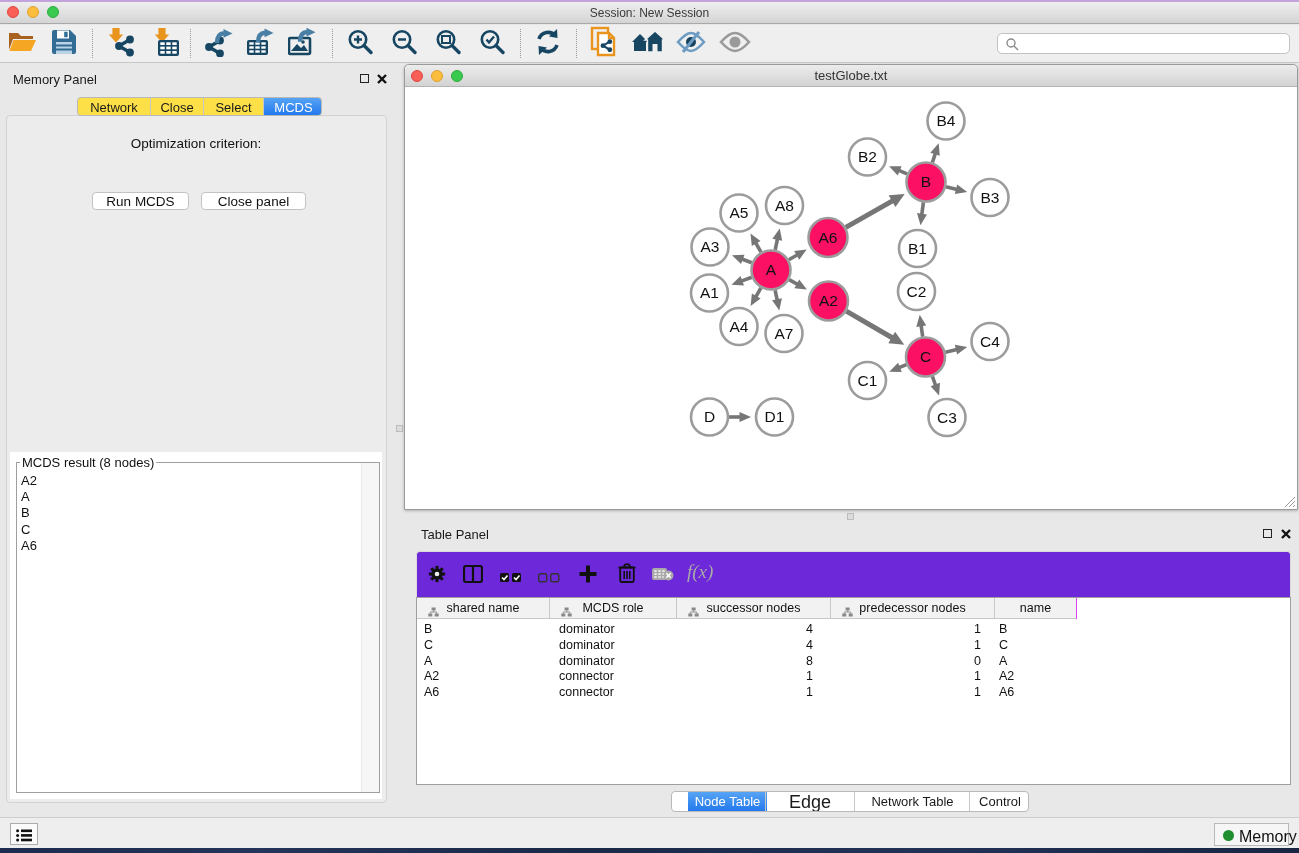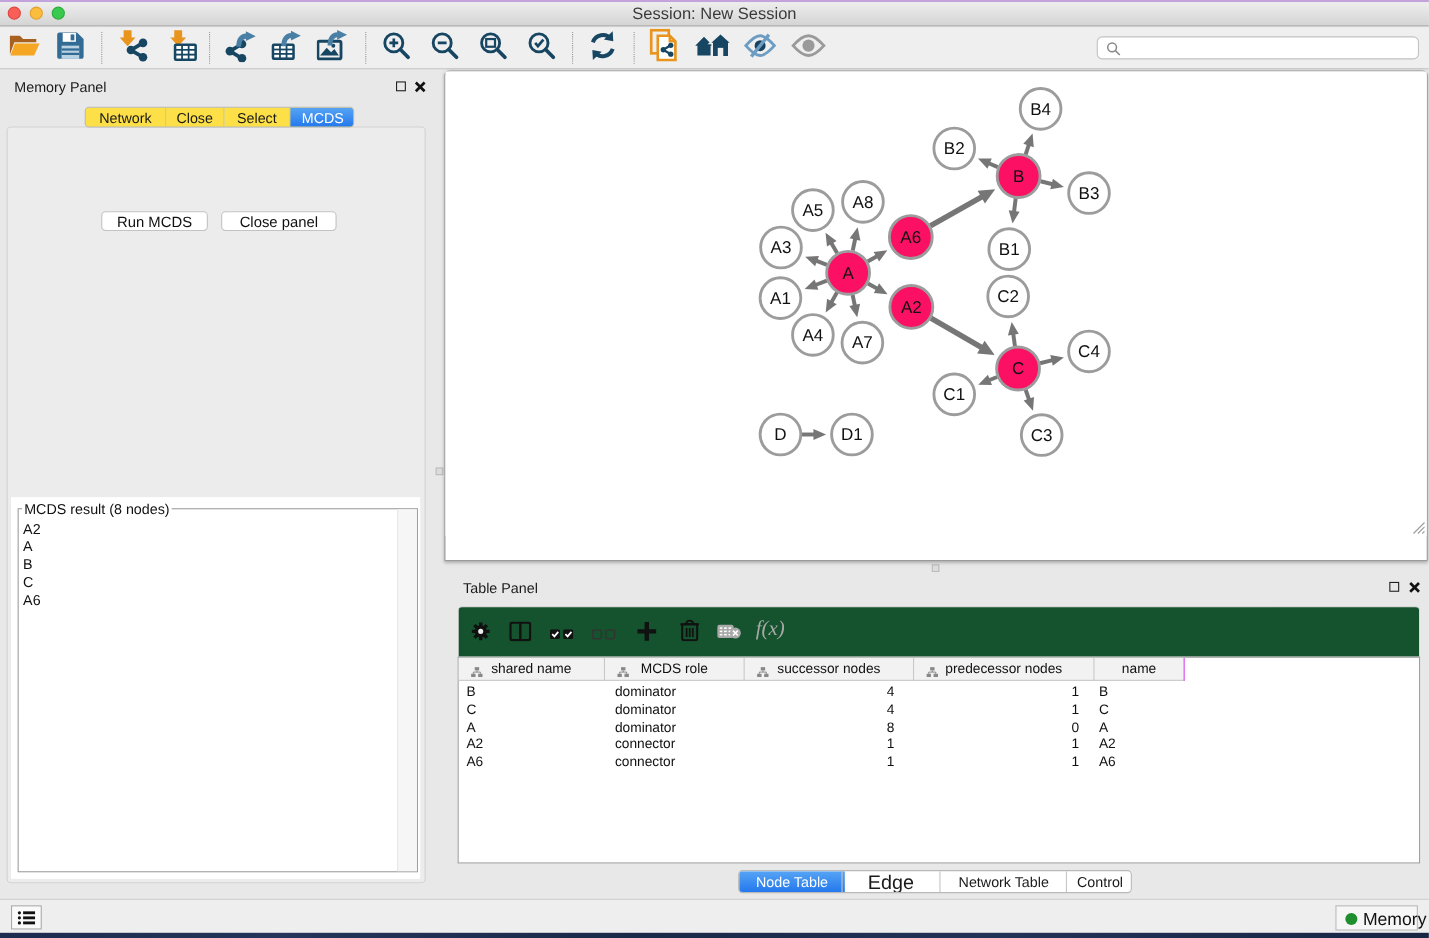--- a/index.html
+++ b/index.html
@@ -6,21 +6,21 @@
 .abs { position:absolute; }
 </style></head>
 <body>
 
 <div class="abs" style="left:0;top:0;width:1299px;height:2px;background:#c2a3dc"></div>
 
 <div class="abs" style="left:0;top:2px;width:1299px;height:22px;background:linear-gradient(#eeeeee,#d4d4d4);border-bottom:1px solid #a8a8a8">
   <div class="abs" style="left:7px;top:4px;width:12px;height:12px;border-radius:50%;background:#f95f57;border:1px solid #e04640"></div>
   <div class="abs" style="left:27px;top:4px;width:12px;height:12px;border-radius:50%;background:#fbbd3e;border:1px solid #e2a130"></div>
   <div class="abs" style="left:47px;top:4px;width:12px;height:12px;border-radius:50%;background:#3ac94f;border:1px solid #2eab3e"></div>
-  <div style="text-align:center;font-size:15px;color:#3a3a3a;line-height:22px">Session: New Session</div>
+  <div style="text-align:center;font-size:12px;color:#3a3a3a;line-height:22px">Session: New Session</div>
 </div>
 
 <div class="abs" style="left:0;top:25px;width:1299px;height:38px;background:#efefef;border-bottom:1px solid #c6c6c6">
 <div style="position:absolute;left:7px;top:50%;transform:translateY(-50%)"><svg width="30" height="26" viewBox="0 0 30 26">
         <path d="M2 4 L11 4 L14 7 L26 7 L26 10 L6 10 L2 21 Z" fill="#a9611f"></path>
         <path d="M6.5 11 L29 11 L24 22 L2.5 22 Z" fill="#f5a623"></path>
       </svg></div>
     <div style="position:absolute;left:51px;top:50%;transform:translateY(-50%)"><svg width="26" height="26" viewBox="0 0 26 26">
         <path d="M1 3 Q1 1 3 1 L19 1 L25 7 L25 23 Q25 25 23 25 L3 25 Q1 25 1 23 Z" fill="#326b93"></path>
         <rect x="6" y="1.5" width="12" height="8" fill="#fff"></rect>
@@ -159,36 +159,43 @@
 
   <div class="abs" style="left:6px;top:52px;width:381px;height:688px;background:#ececec;border:1px solid #d2d2d2;border-radius:4px"></div>
 
   <div class="abs" style="left:77px;top:34px;width:245px;height:19px;background:#fde047;border:1px solid #b9b9b9;border-radius:4px;overflow:hidden">
     <div class="abs" style="left:0;top:0;width:73px;height:19px;border-right:1px solid #c6c6c6;text-align:center;font-size:13px;line-height:19px;color:#1a1a1a">Network</div>
     <div class="abs" style="left:73px;top:0;width:53px;height:19px;border-right:1px solid #c6c6c6;text-align:center;font-size:13px;line-height:19px;color:#1a1a1a">Close</div>
     <div class="abs" style="left:126px;top:0;width:60px;height:19px;border-right:1px solid #c6c6c6;text-align:center;font-size:13px;line-height:19px;color:#1a1a1a">Select</div>
     <div class="abs" style="left:186px;top:0;width:59px;height:19px;background:linear-gradient(#56a4f5,#1e74ec);text-align:center;font-size:13px;line-height:19px;color:#fff">MCDS</div>
   </div>
 
+  <div class="abs" style="left:0;top:72.5px;width:392px;text-align:center;font-size:13.5px;color:#111">Optimization criterion:</div>
 
 
   <div class="abs" style="left:92px;top:129px;width:97px;height:18px;background:#fff;border:1px solid #c3c3c3;border-radius:4px;text-align:center;font-size:13.5px;line-height:18px;color:#111">Run MCDS</div>
   <div class="abs" style="left:201px;top:129px;width:105px;height:18px;background:#fff;border:1px solid #c3c3c3;border-radius:4px;text-align:center;font-size:13.5px;line-height:18px;color:#111">Close panel</div>
 
   <div class="abs" style="left:10px;top:389px;width:372px;height:347px;background:#fff"></div>
   <div class="abs" style="left:16px;top:399px;width:364px;height:331px;border:1px solid #9f9f9f"></div>
   <div class="abs" style="left:20px;top:392px;background:#fff;padding:0 2px;font-size:13px;color:#111">MCDS result (8 nodes)</div>
   <div class="abs" style="left:361px;top:400px;width:18px;height:329px;background:#f6f6f6;border-left:1px solid #e8e8e8"></div>
   <div class="abs" style="left:21px;top:410px;font-size:13px;color:#111;line-height:16.2px">A2<br>A<br>B<br>C<br>A6</div>
 </div>
 
 <div class="abs" style="left:396px;top:425px;width:7px;height:7px;background:#dcdcdc;border:1px solid #bcbcbc"></div>
 <div class="abs" style="left:847px;top:513px;width:7px;height:7px;background:#dcdcdc;border:1px solid #bcbcbc"></div>
 
 <div class="abs" style="left:404px;top:64px;width:894px;height:446px;border:1px solid #9a9a9a;border-radius:5px 5px 1px 1px;background:#fff;box-shadow:0 1px 3px rgba(0,0,0,0.25)">
+  <div style="height:22px;background:linear-gradient(#ececec,#d3d3d3);border-bottom:1px solid #b4b4b4;border-radius:5px 5px 0 0;position:relative">
+    <div class="abs" style="left:6px;top:4.5px;width:12px;height:12px;border-radius:50%;background:#f95f57;border:1px solid #e04640"></div>
+    <div class="abs" style="left:26px;top:4.5px;width:12px;height:12px;border-radius:50%;background:#fbbd3e;border:1px solid #e2a130"></div>
+    <div class="abs" style="left:46px;top:4.5px;width:12px;height:12px;border-radius:50%;background:#3ac94f;border:1px solid #2eab3e"></div>
+    <div style="text-align:center;font-size:13px;color:#333;line-height:22px">testGlobe.txt</div>
+  </div>
   <div style="position:relative;width:892px;height:422px;background:#fff;overflow:hidden">
     <svg width="892" height="423" style="position:absolute;left:0;top:0" font-family="'Liberation Sans',sans-serif">
 <line x1="346.8" y1="190.2" x2="336.3" y2="194.1" stroke="#767676" stroke-width="3.6"></line>
 <polygon points="326.5,197.8 335.5,189.1 339.0,198.4" fill="#767676"></polygon>
 <line x1="346.8" y1="175.8" x2="336.8" y2="172.0" stroke="#767676" stroke-width="3.6"></line>
 <polygon points="327.0,168.3 339.5,167.7 336.0,177.0" fill="#767676"></polygon>
 <line x1="355.9" y1="200.8" x2="350.8" y2="209.9" stroke="#767676" stroke-width="3.6"></line>
 <polygon points="345.6,219.1 346.9,206.6 355.6,211.5" fill="#767676"></polygon>
 <line x1="356.0" y1="165.1" x2="350.6" y2="155.6" stroke="#767676" stroke-width="3.6"></line>
 <polygon points="345.5,146.5 355.5,154.1 346.8,159.0" fill="#767676"></polygon>
@@ -271,21 +278,21 @@
   </div>
 </div>
 
 <div class="abs" style="left:404px;top:520px;width:895px;height:297px">
   <div class="abs" style="left:17px;top:7px;font-size:13px;color:#1a1a1a">Table Panel</div>
   <div class="abs" style="left:859px;top:9px;width:9px;height:9px;border:1.6px solid #222"></div>
   <svg width="12" height="12" style="position:absolute;left:876px;top:8px">
       <path d="M2 2 L10 10 M10 2 L2 10" stroke="#111" stroke-width="2.4"></path>
     </svg>
 
-  <div class="abs" style="left:12px;top:31px;width:875px;height:46px;background:#14532d;border:1px solid #dadada;border-radius:4px 4px 0 0;border-bottom:none">
+  <div class="abs" style="left:12px;top:31px;width:875px;height:46px;background:#6d28d9;border:1px solid #dadada;border-radius:4px 4px 0 0;border-bottom:none">
     <div class="abs" style="left:11px;top:13px"><svg width="18" height="18" viewBox="0 0 18 18">
           <g stroke="#111" stroke-width="3.1">
             <line x1="13.00" y1="9.00" x2="17.10" y2="9.00"></line>
             <line x1="11.83" y1="11.83" x2="14.73" y2="14.73"></line>
             <line x1="9.00" y1="13.00" x2="9.00" y2="17.10"></line>
             <line x1="6.17" y1="11.83" x2="3.27" y2="14.73"></line>
             <line x1="5.00" y1="9.00" x2="0.90" y2="9.00"></line>
             <line x1="6.17" y1="6.17" x2="3.27" y2="3.27"></line>
             <line x1="9.00" y1="5.00" x2="9.00" y2="0.90"></line>
             <line x1="11.83" y1="6.17" x2="14.73" y2="3.27"></line>
@@ -411,21 +418,21 @@
           <span style="position:absolute;left:7px">A6</span>
           <span style="position:absolute;left:142px">connector</span>
           <span style="position:absolute;left:260px;width:136px;text-align:right">1</span>
           <span style="position:absolute;left:430px;width:134px;text-align:right">1</span>
           <span style="position:absolute;left:582px">A6</span>
         </div>
       </div>
   </div>
 
   <div class="abs" style="left:267px;top:271px;width:358px;height:21px;background:#fff;border:1px solid #b9b9b9;border-radius:4px;overflow:hidden">
-    <div class="abs" style="left:0;top:0;width:96px;height:21px;background:linear-gradient(#56a4f5,#1e74ec);text-align:center;font-size:13px;line-height:20px;color:#fff">Node Table</div>
+    <div class="abs" style="left:16px;top:0;width:79px;height:21px;background:linear-gradient(#56a4f5,#1e74ec);text-align:center;font-size:13px;line-height:20px;color:#fff">Node Table</div>
     <div class="abs" style="left:93px;top:0;width:90px;height:21px;border-right:1px solid #c6c6c6;border-left:1px solid #c6c6c6;text-align:center;font-size:18px;line-height:20px;color:#1a1a1a">Edge Table</div>
     <div class="abs" style="left:184px;top:0;width:114px;height:21px;border-right:1px solid #c6c6c6;text-align:center;font-size:13px;line-height:20px;color:#1a1a1a">Network Table</div>
     <div class="abs" style="left:298px;top:0;width:60px;height:21px;text-align:center;font-size:13px;line-height:20px;color:#1a1a1a">Control</div>
   </div>
 </div>
 
 <div class="abs" style="left:0;top:817px;width:1299px;height:31px;background:#eeeeee;border-top:1px solid #cdcdcd">
   <div class="abs" style="left:10px;top:5px;width:28px;height:22px;background:#fafafa;border:1px solid #ababab;text-align:center"><span style="display:inline-block;margin-top:4px"><svg width="16" height="13" viewBox="0 0 16 13">
           <circle cx="1.6" cy="1.8" r="1.5" fill="#111"></circle>
           <rect x="5" y="0.5" width="11" height="2.6" fill="#111"></rect>

